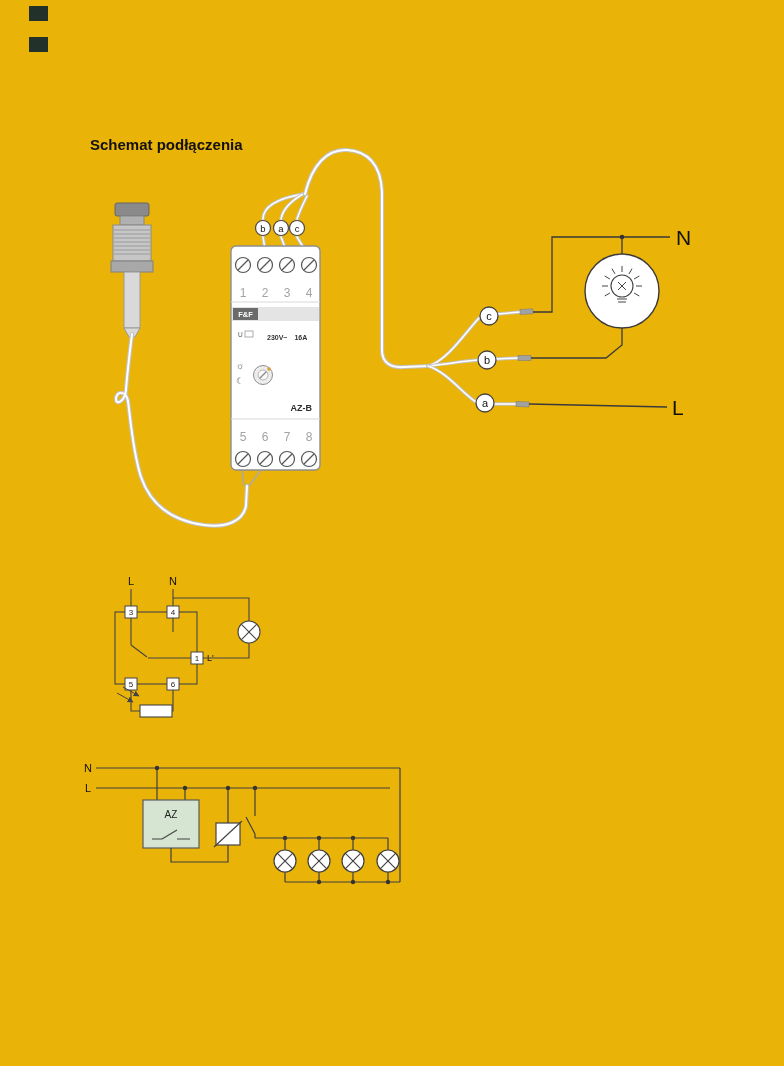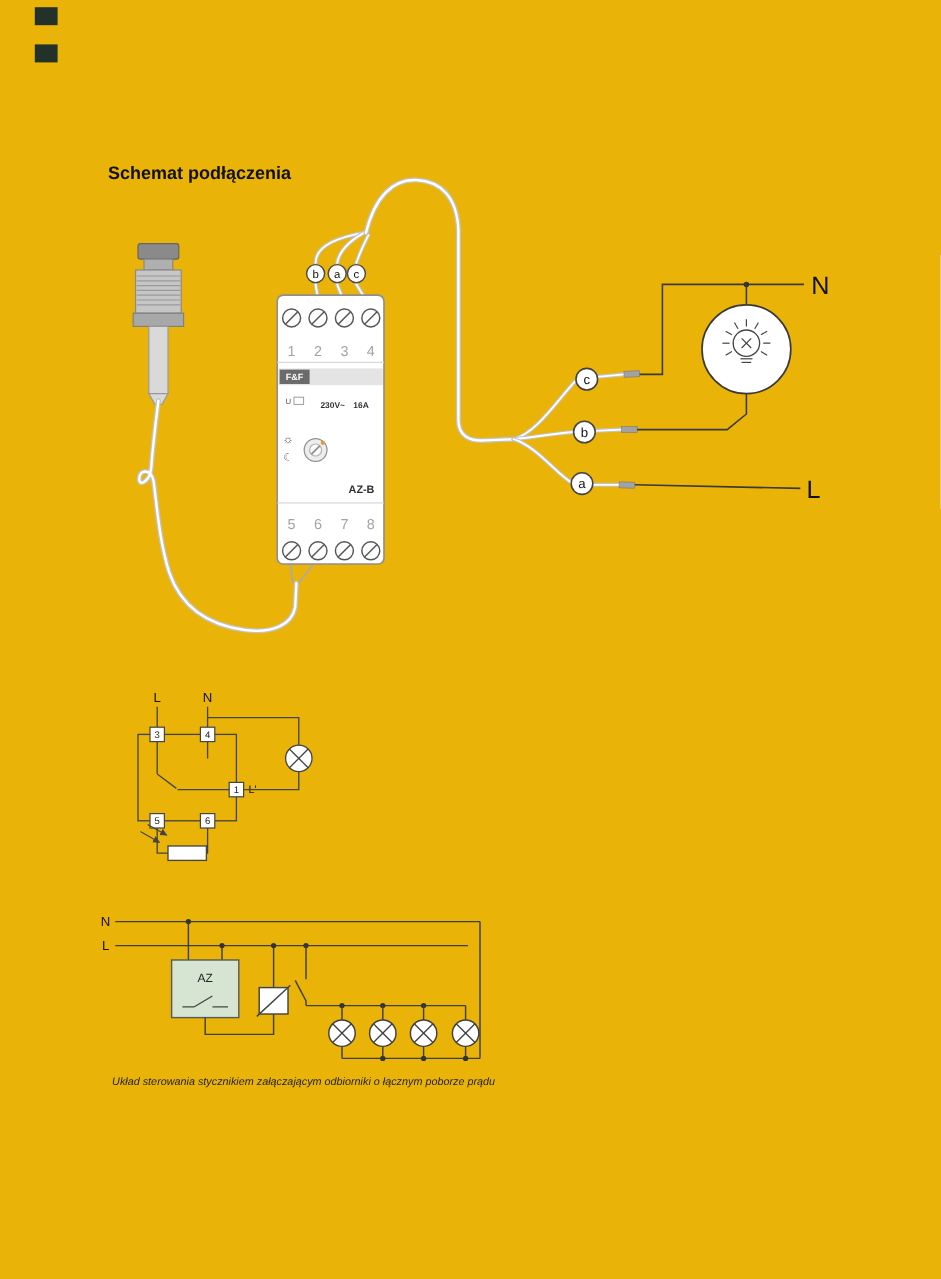--- a/index.html
+++ b/index.html
@@ -303,16 +303,15 @@
       </g>
 
       <path class="sch2" d="M285,882 L400,882 M400,882 L400,768"></path>
       <circle class="dot" cx="319" cy="882" r="2.2"></circle>
       <circle class="dot" cx="353" cy="882" r="2.2"></circle>
       <circle class="dot" cx="388" cy="882" r="2.2"></circle>
     </g>
   </svg>
 
   <div class="caption">
-    <div>Układ sterowania stycznikiem załączającym odbiorniki o łącznym poborze prądu</div>
   </div>
 
 </div>
 
 </body></html>

